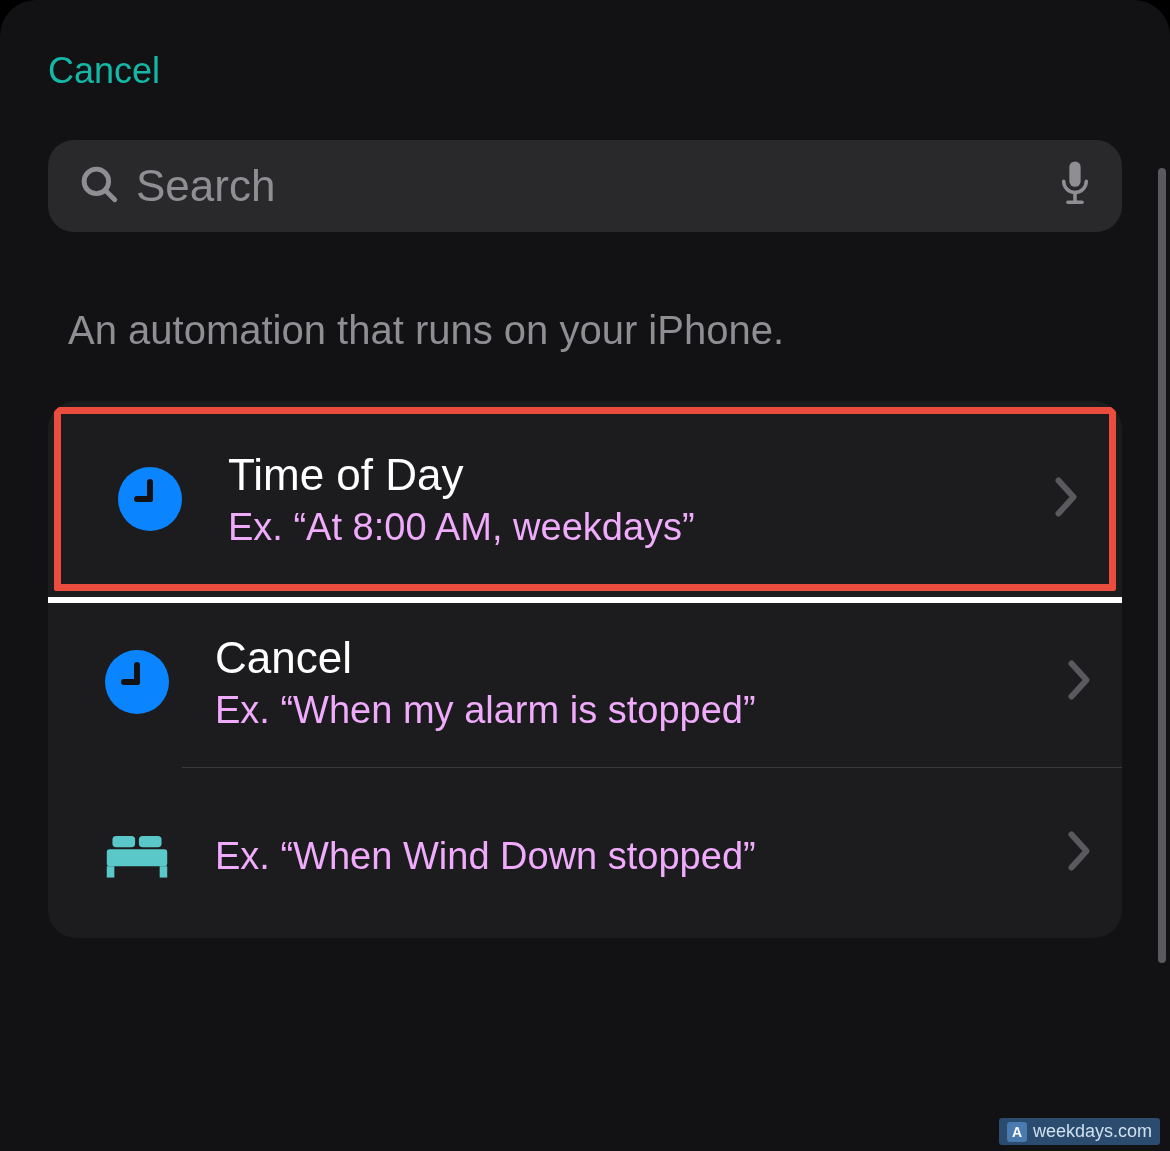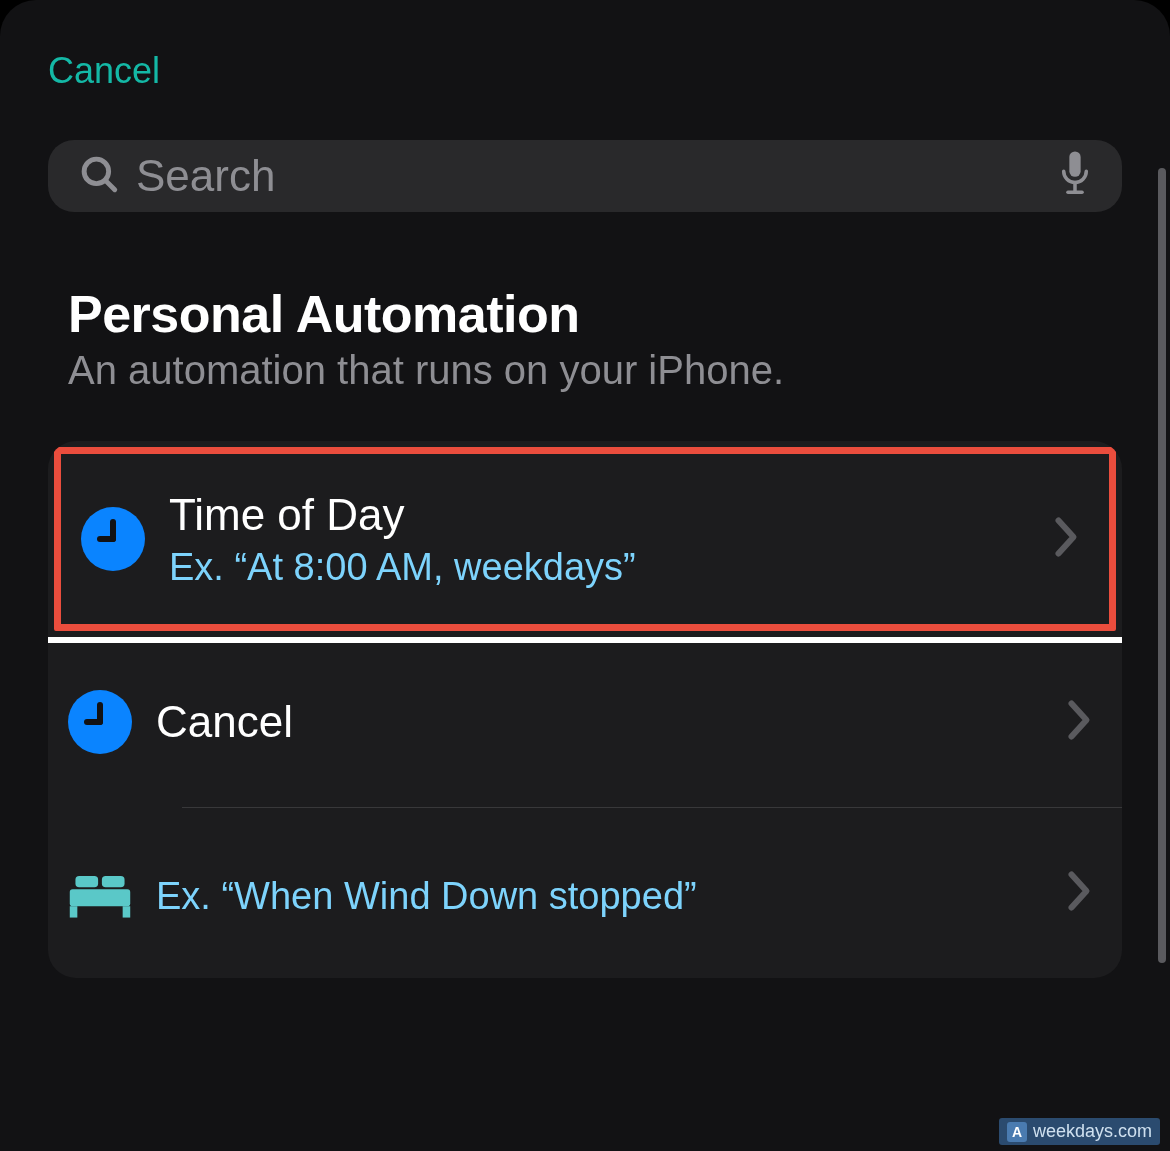--- a/index.html
+++ b/index.html
@@ -35,21 +35,21 @@
       background: none;
       border: none;
       cursor: pointer;
     }
     .search-wrap {
       padding: 48px 48px 0 48px;
     }
     .search-bar {
       background: #29292b;
       border-radius: 26px;
-      height: 72px;
+      height: 92px;
       display: flex;
       align-items: center;
       padding: 0 30px;
       gap: 16px;
     }
     .search-icon {
       color: #8e8e93;
       flex-shrink: 0;
     }
     .search-input {
@@ -84,43 +84,43 @@
     }
     .list {
       margin: 48px 48px 0 48px;
       background: #1c1c1e;
       border-radius: 28px;
       overflow: hidden;
     }
     .list-item {
       display: flex;
       align-items: center;
-      padding: 30px 30px 30px 18px;
-      gap: 22px;
+      padding: 30px 30px 30px 55px;
+      gap: 44px;
       cursor: pointer;
       min-height: 170px;
     }
     .row-icon {
       width: 68px;
       height: 68px;
       display: flex;
       align-items: center;
       justify-content: center;
       flex-shrink: 0;
     }
     .row-text {
       flex: 1;
     }
     .row-title {
       color: #fff;
       font-size: 44px;
       font-weight: 400;
     }
     .row-sub {
-      color: #7dd3fc;
+      color: #f0abfc;
       font-size: 38px;
       font-weight: 400;
       margin-top: 6px;
     }
     .chevron {
       color: #5a5a5e;
       flex-shrink: 0;
     }
     .divider {
       height: 1px;
@@ -199,21 +199,20 @@
           <rect x="8" y="1" width="8" height="18" rx="4"></rect>
           <path d="M4 15 a8 8 0 0 0 16 0" fill="none" stroke="currentColor" stroke-width="2.5" stroke-linecap="round"></path>
           <line x1="12" y1="23" x2="12" y2="30" stroke="currentColor" stroke-width="2.5" stroke-linecap="round"></line>
           <line x1="7" y1="30" x2="17" y2="30" stroke="currentColor" stroke-width="2.5" stroke-linecap="round"></line>
         </svg>
       </span>
     </div>
   </div>
 
   <div class="section-header">
-    <div class="section-title">Personal Automation</div>
     <div class="section-subtitle">An automation that runs on your iPhone.</div>
   </div>
 
   <div class="list">
 
     <div class="highlight-frame">
       <div class="highlight-inner">
         <div class="list-item">
           <div class="row-icon">
             <svg width="64" height="64" viewBox="0 0 64 64">
@@ -238,20 +237,21 @@
     <div class="list-item">
       <div class="row-icon">
         <svg width="64" height="64" viewBox="0 0 64 64">
           <circle cx="32" cy="32" r="32" fill="#0a84ff"></circle>
           <line x1="32" y1="32" x2="32" y2="15" stroke="#121214" stroke-width="6" stroke-linecap="round"></line>
           <line x1="32" y1="32" x2="19" y2="32" stroke="#121214" stroke-width="6" stroke-linecap="round"></line>
         </svg>
       </div>
       <div class="row-text">
         <div class="row-title">Cancel</div>
+        <div class="row-sub">Ex. “When my alarm is stopped”</div>
       </div>
       <span class="chevron">
         <svg width="26" height="42" viewBox="0 0 16 28" fill="none" stroke="currentColor" stroke-width="4" stroke-linecap="round" stroke-linejoin="round">
           <polyline points="3,3 13,14 3,25"></polyline>
         </svg>
       </span>
     </div>
 
     <div class="divider"></div>
 

